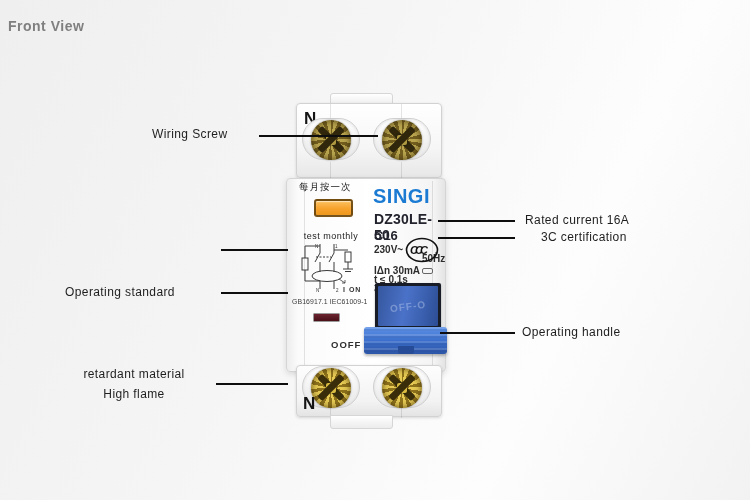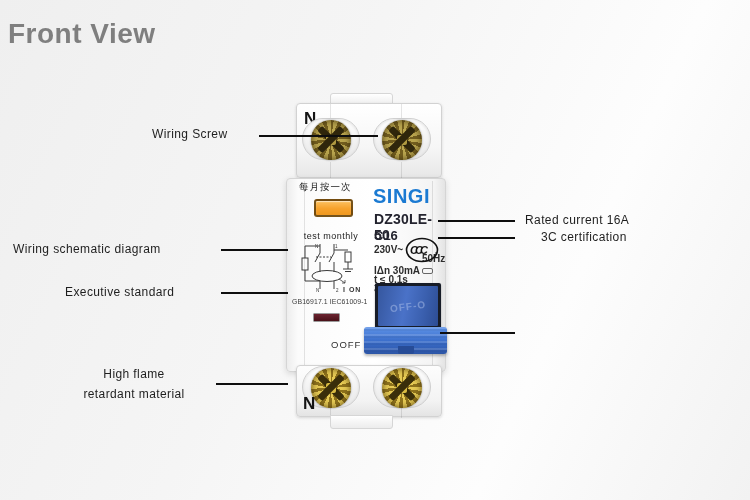--- a/index.html
+++ b/index.html
@@ -7,21 +7,21 @@
   body {
     font-family:"Liberation Sans", sans-serif;
     overflow:hidden;
   }
   .stage {
     position:relative; width:750px; height:500px;
     background:linear-gradient(115deg,#efefef 0%,#f5f5f5 40%,#fdfdfd 72%,#f2f2f2 100%);
   }
   .page-title {
     position:absolute; left:8px; top:18px;
-    font-size:28px; font-weight:700; color:#7f7f7f; letter-spacing:0.5px;
+    font-size:14px; font-weight:700; color:#7f7f7f; letter-spacing:0.5px;
   }
 
   
   .co-label {
     position:absolute; font-size:12px; color:#1e1e1e; letter-spacing:0.4px; white-space:nowrap;
   }
   .co-line { position:absolute; height:2.4px; background:#0e0e0e; }
 
   .lbl-wiring-screw       { left:152px; top:127px; }
   .line-wiring-screw      { left:259px; top:135px; width:119px; }
@@ -101,21 +101,21 @@
     box-shadow:inset 0 1px 1px rgba(255,255,255,0.6);
   }
   .test-label { position:absolute; left:8px; top:52px; width:72px; text-align:center; font-size:9px; color:#222; letter-spacing:0.5px; }
   .schematic { position:absolute; left:8px; top:64px; }
   .on-marking { position:absolute; left:56px; top:107px; font-size:7px; font-weight:700; color:#333; letter-spacing:1px; }
   .standard-text { position:absolute; left:5px; top:119px; font-size:6.9px; color:#3c3c3c; letter-spacing:0.1px; }
   .indicator {
     position:absolute; left:26px; top:134px; width:27px; height:9px;
     background:linear-gradient(180deg,#6b2430,#481018); border:1px solid #9a9a9a; border-radius:1px;
   }
-  .off-marking { position:absolute; left:44px; top:160px; font-size:9.5px; font-weight:400; color:#2e2e2e; letter-spacing:1px; }
+  .off-marking { position:absolute; left:44px; top:160px; font-size:9.5px; font-weight:700; color:#2e2e2e; letter-spacing:1px; }
 
   .brand { position:absolute; left:86px; top:6px; font-size:20px; font-weight:800; color:#1b7ad2; letter-spacing:0.5px; }
   .model { position:absolute; left:87px; top:32px; font-size:14px; font-weight:800; color:#23232e; letter-spacing:0.2px; }
   .rating { position:absolute; left:87px; top:49px; font-size:13px; font-weight:800; color:#23232e; }
   .spec { position:absolute; left:87px; font-size:10px; color:#2c2c2c; font-weight:600; }
   .spec-voltage { top:65px; } .spec-freq { top:74px;padding-left:48px; }
   .spec-residual { top:86px; } .spec-trip { top:95px; } .spec-capacity { top:104px; }
   .mini-box { display:inline-block; width:11px; height:6px; border:1px solid #666; border-radius:2px; vertical-align:middle; margin-left:2px; }
   .ccc-logo { position:absolute; left:118px; top:58px; }
 
@@ -254,33 +254,33 @@
       <div class="seam-v" style="left:104px; top:42px; height:10px;"></div>
       <div class="n-label n-bottom">N</div>
     </div>
 
     <div class="tab-bottom"></div>
   </div>
 
   <div class="co-label lbl-wiring-screw">Wiring Screw</div>
   <div class="co-line line-wiring-screw"></div>
 
-  <div class="co-label lbl-wiring-schematic">Wiring schematic diagram</div>
   <div class="co-line line-wiring-schematic"></div>
 
-  <div class="co-label lbl-exec-standard">Executive standard</div>
+  <div class="co-label lbl-exec-standard">Operating standard</div>
   <div class="co-line line-exec-standard"></div>
 
   <div class="co-label lbl-high-flame">
+    <div>retardant material</div>
     <div>High flame</div>
-    <div>retardant material</div>
   </div>
   <div class="co-line line-high-flame"></div>
 
   <div class="co-line line-rated-current"></div>
   <div class="co-label lbl-rated-current">Rated current 16A</div>
 
   <div class="co-line line-certification"></div>
   <div class="co-label lbl-certification">3C certification</div>
 
   <div class="co-line line-operating-handle"></div>
+  <div class="co-label lbl-operating-handle">Operating handle</div>
 
 </div>
 
 </body></html>

